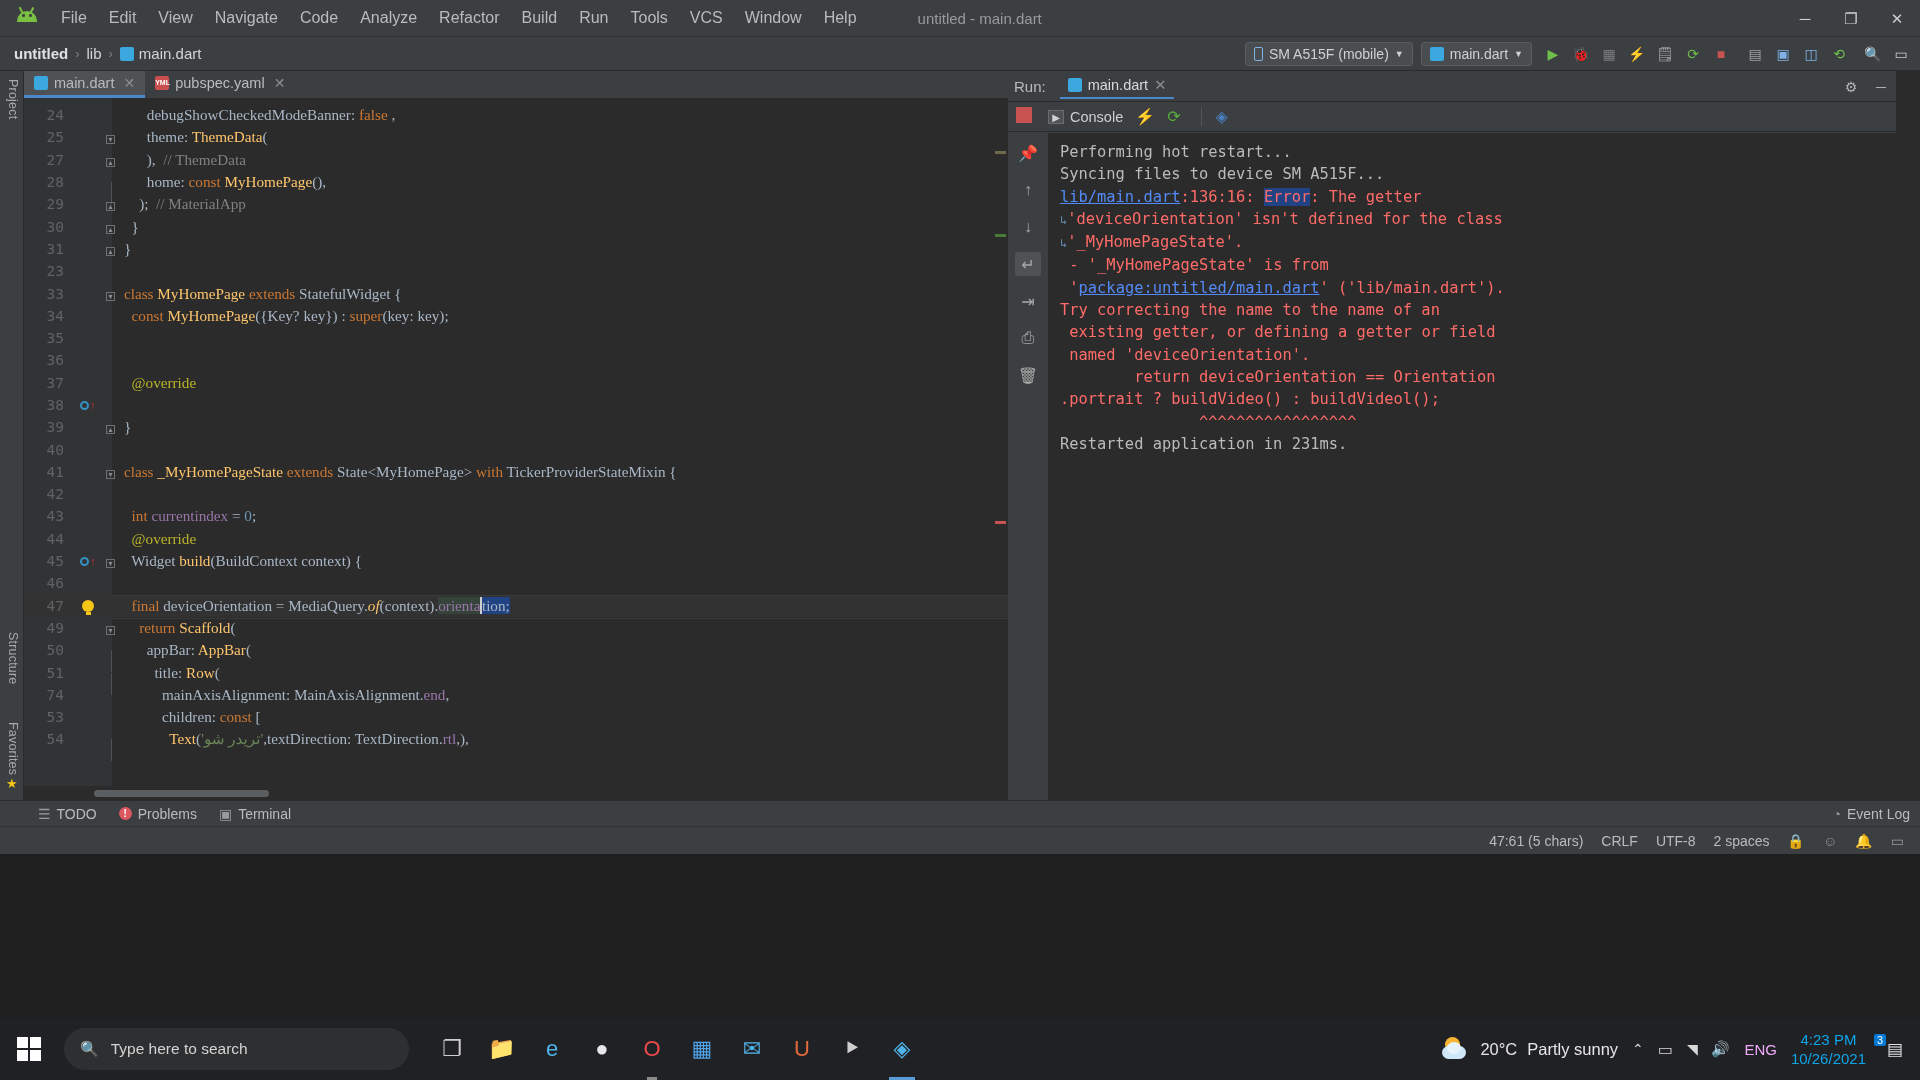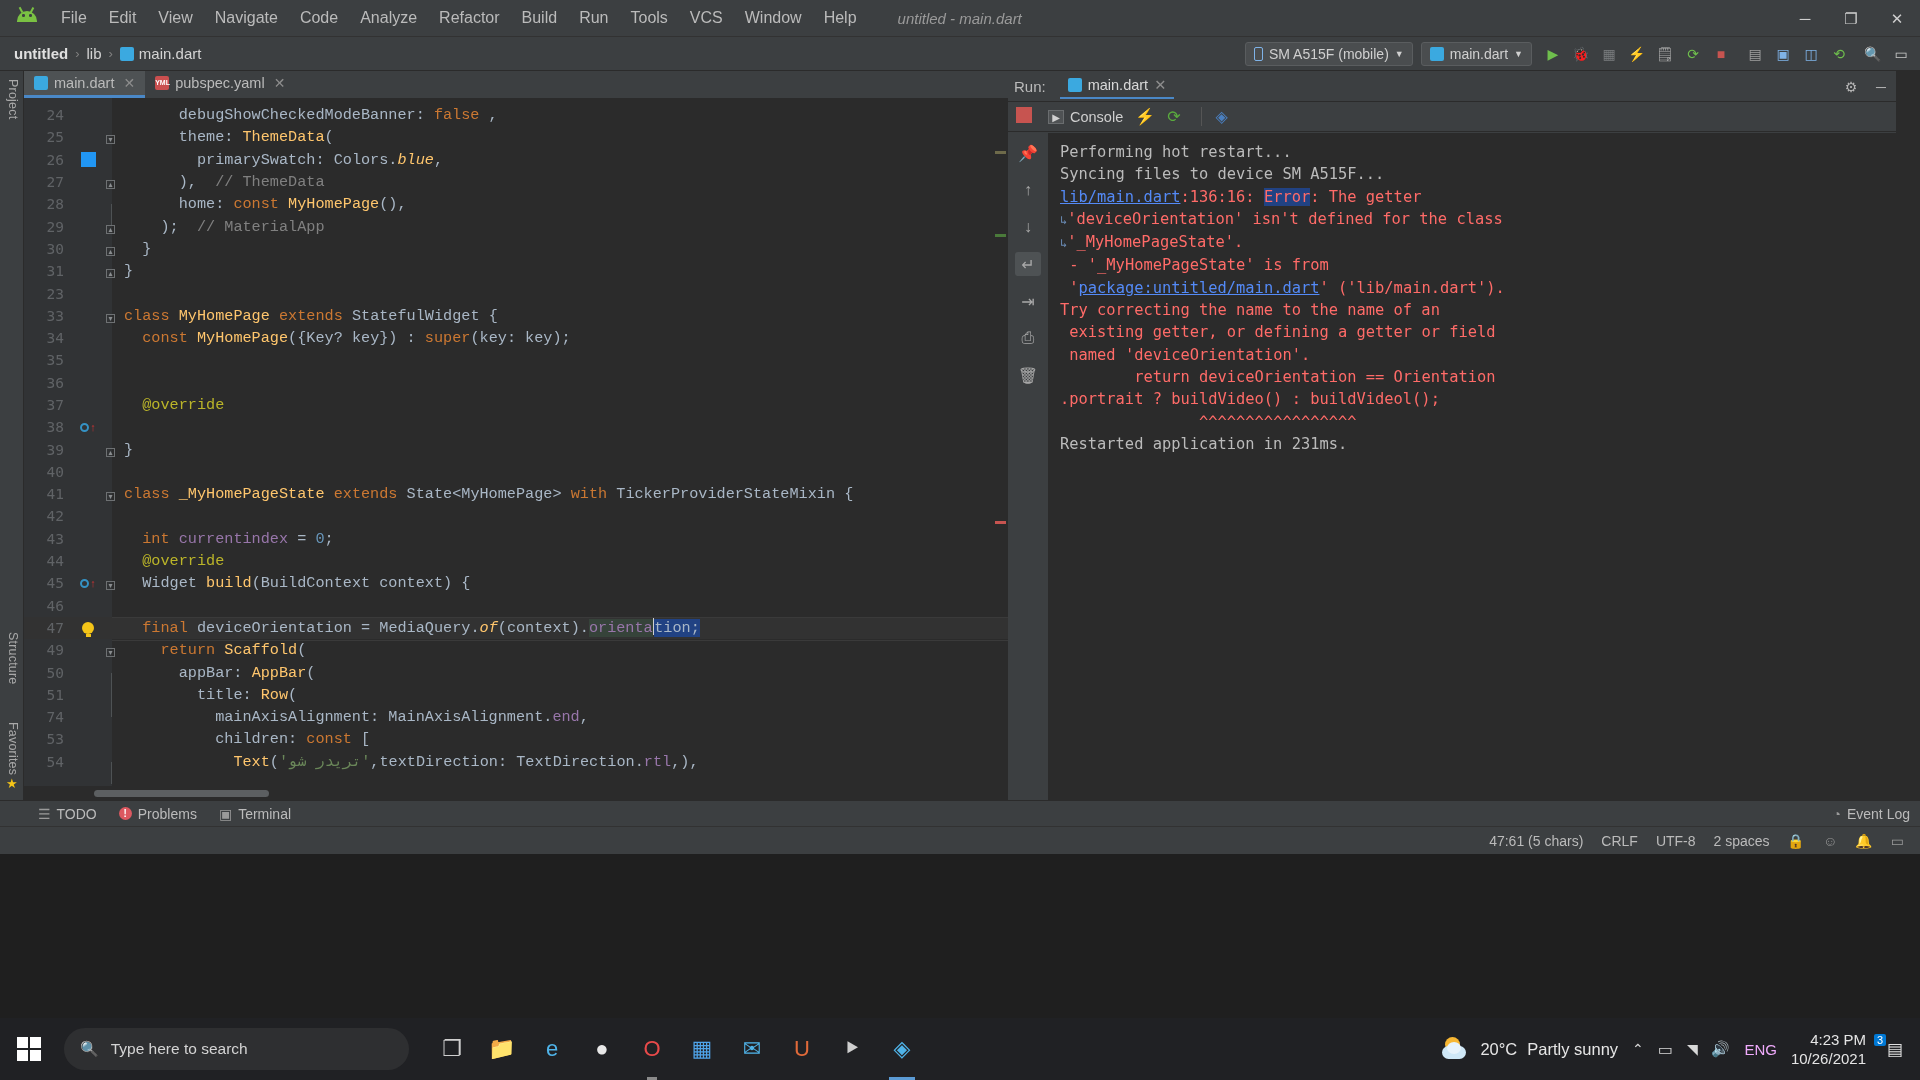--- a/index.html
+++ b/index.html
@@ -29,21 +29,21 @@
   .logo-droid .eye { position:absolute; top:7px; width:2.5px;height:2.5px;background:#3c3f41;border-radius:50%;}
   .logo-droid .eye.l{left:8px;} .logo-droid .eye.r{left:15px;}
   .logo-droid .ant { position:absolute; width:1.6px; height:6px; background:#7ac143; top:0px;}
   .logo-droid .ant.l{left:6px; transform:rotate(-28deg);}
   .logo-droid .ant.r{left:17px; transform:rotate(28deg);}
   .menu-item {
     font-size: 16px; color: #bbbbbb; padding: 4px 11px;
     cursor: default; white-space: nowrap;
   }
   .win-title {
-    font-size: 15px; color: #9a9a9a; margin-left: 30px; font-style: italic;
+    font-size: 15px; color: #9a9a9a; margin-left: 50px;
   }
   .win-btns { position: absolute; right: 0; top: 0; height: 37px; display: flex; }
   .win-btn {
     width: 46px; height: 37px; display: flex; align-items: center; justify-content: center;
     color: #cfcfcf; font-size: 15px;
   }
 
   
   .navbar {
     position: absolute; top: 37px; left: 0; width: 1920px; height: 34px;
@@ -113,21 +113,21 @@
     position:absolute; left:0; top:0; width:88px; height:688px; background:#313335;
   }
   .code-rows { position: absolute; left: 0; top: 6px; width: 984px; }
   .crow { height: 22.3px; display: flex; align-items: center; position: relative; }
   .lnum {
     width: 46px; text-align: right; padding-right: 6px;
     font-family: "DejaVu Sans Mono", monospace; font-size: 14.5px; color: #606366;
   }
   .gmark { width: 36px; display:flex; align-items:center; justify-content:center; position:relative;}
   .ctext {
-    font-family: Liberation Mono, monospace; font-size: 15.2px;
+    font-family: Liberation Serif, serif; font-size: 15.2px;
     color: #a9b7c6; white-space: pre; padding-left: 4px;
   }
   .crow.highlight { background: #323232; }
   .crow.highlight::after{
     content:''; position:absolute; left:88px; right:0; top:0; height:100%;
     border-top:1px solid #3a3a3a; border-bottom:1px solid #3a3a3a; pointer-events:none;
   }
   
   .kw   { color: #cc7832; }
   .type { color: #a9b7c6; }
@@ -251,21 +251,21 @@
   .searchbox{
     width:345px; height:42px; background:#2e2f31; border-radius:21px; margin-left:6px;
     display:flex; align-items:center; gap:12px; padding-left:16px; color:#d4d4d4; font-size:15.5px;
   }
   .tb-icons{ display:flex; align-items:center; gap:0px; margin-left:18px;}
   .tb-ico{ width:50px;height:62px; display:flex;align-items:center;justify-content:center; position:relative;}
   .tb-ico.active::after{ content:''; position:absolute; bottom:0; left:12px; width:26px; height:3px; background:#5b9bd5;}
   .tb-ico.running::after{ content:''; position:absolute; bottom:0; left:20px; width:10px; height:3px; background:#8a8a8a;}
   .tray{ position:absolute; right:0; top:0; height:62px; display:flex; align-items:center; gap:14px; padding-right:10px;}
   .weather{ display:flex; align-items:center; gap:10px; color:#e6e6e6; font-size:16.5px;}
-  .clock{ text-align:right; color:#e5e5e5; font-size:15px; line-height:19px;}
+  .clock{ text-align:center; color:#0ea5e9; font-size:15px; line-height:19px;}
   .notif-badge{
     position:relative; width:30px;height:26px; display:flex;align-items:center;justify-content:center;
   }
   .notif-count{
     position:absolute; left:-6px; top:-2px; background:#0078d4; color:#fff;
     font-size:11px; border-radius:2px; padding:0 3px;
   }
   .sun-cloud{ position:relative; width:30px;height:24px;}
   .sun-cloud .sun{ position:absolute; left:5px; top:0px; width:15px;height:15px;border-radius:50%;background:#f7b733;}
   .sun-cloud .cl1{ position:absolute; left:2px; top:9px; width:24px;height:13px;border-radius:9px;background:#cfe8f7;}
@@ -401,28 +401,20 @@
             <div class="lnum">24</div>
             <div class="gmark"></div>
             <div style="width: 14px; position: relative;"></div>
             <div class="ctext">      <span class="pln">debugShowCheckedModeBanner:</span> <span class="kw">false</span> ,</div>
           </div>
           <div class="crow">
             <div class="lnum">25</div>
             <div class="gmark"></div>
             <div style="width: 14px; position: relative;"><span class="fold">▾</span></div>
             <div class="ctext">      <span class="pln">theme:</span> <span class="cls">ThemeData</span><span class="pln">(</span></div>
-          </div>
-          <div class="crow">
-            <div class="lnum">26</div>
-            <div class="gmark">
-              <span class="bluebox"></span>
-            </div>
-            <div style="width: 14px; position: relative;"></div>
-            <div class="ctext">        <span class="pln">primarySwatch:</span> <span class="pln">Colors.</span><span class="fld ital">blue</span><span class="pln">,</span></div>
           </div>
           <div class="crow">
             <div class="lnum">27</div>
             <div class="gmark"></div>
             <div style="width: 14px; position: relative;"><span class="fold">▴</span></div>
             <div class="ctext">      <span class="pln">),</span>  <span class="cmt">// ThemeData</span></div>
           </div>
           <div class="crow">
             <div class="lnum">28</div>
             <div class="gmark"></div>

